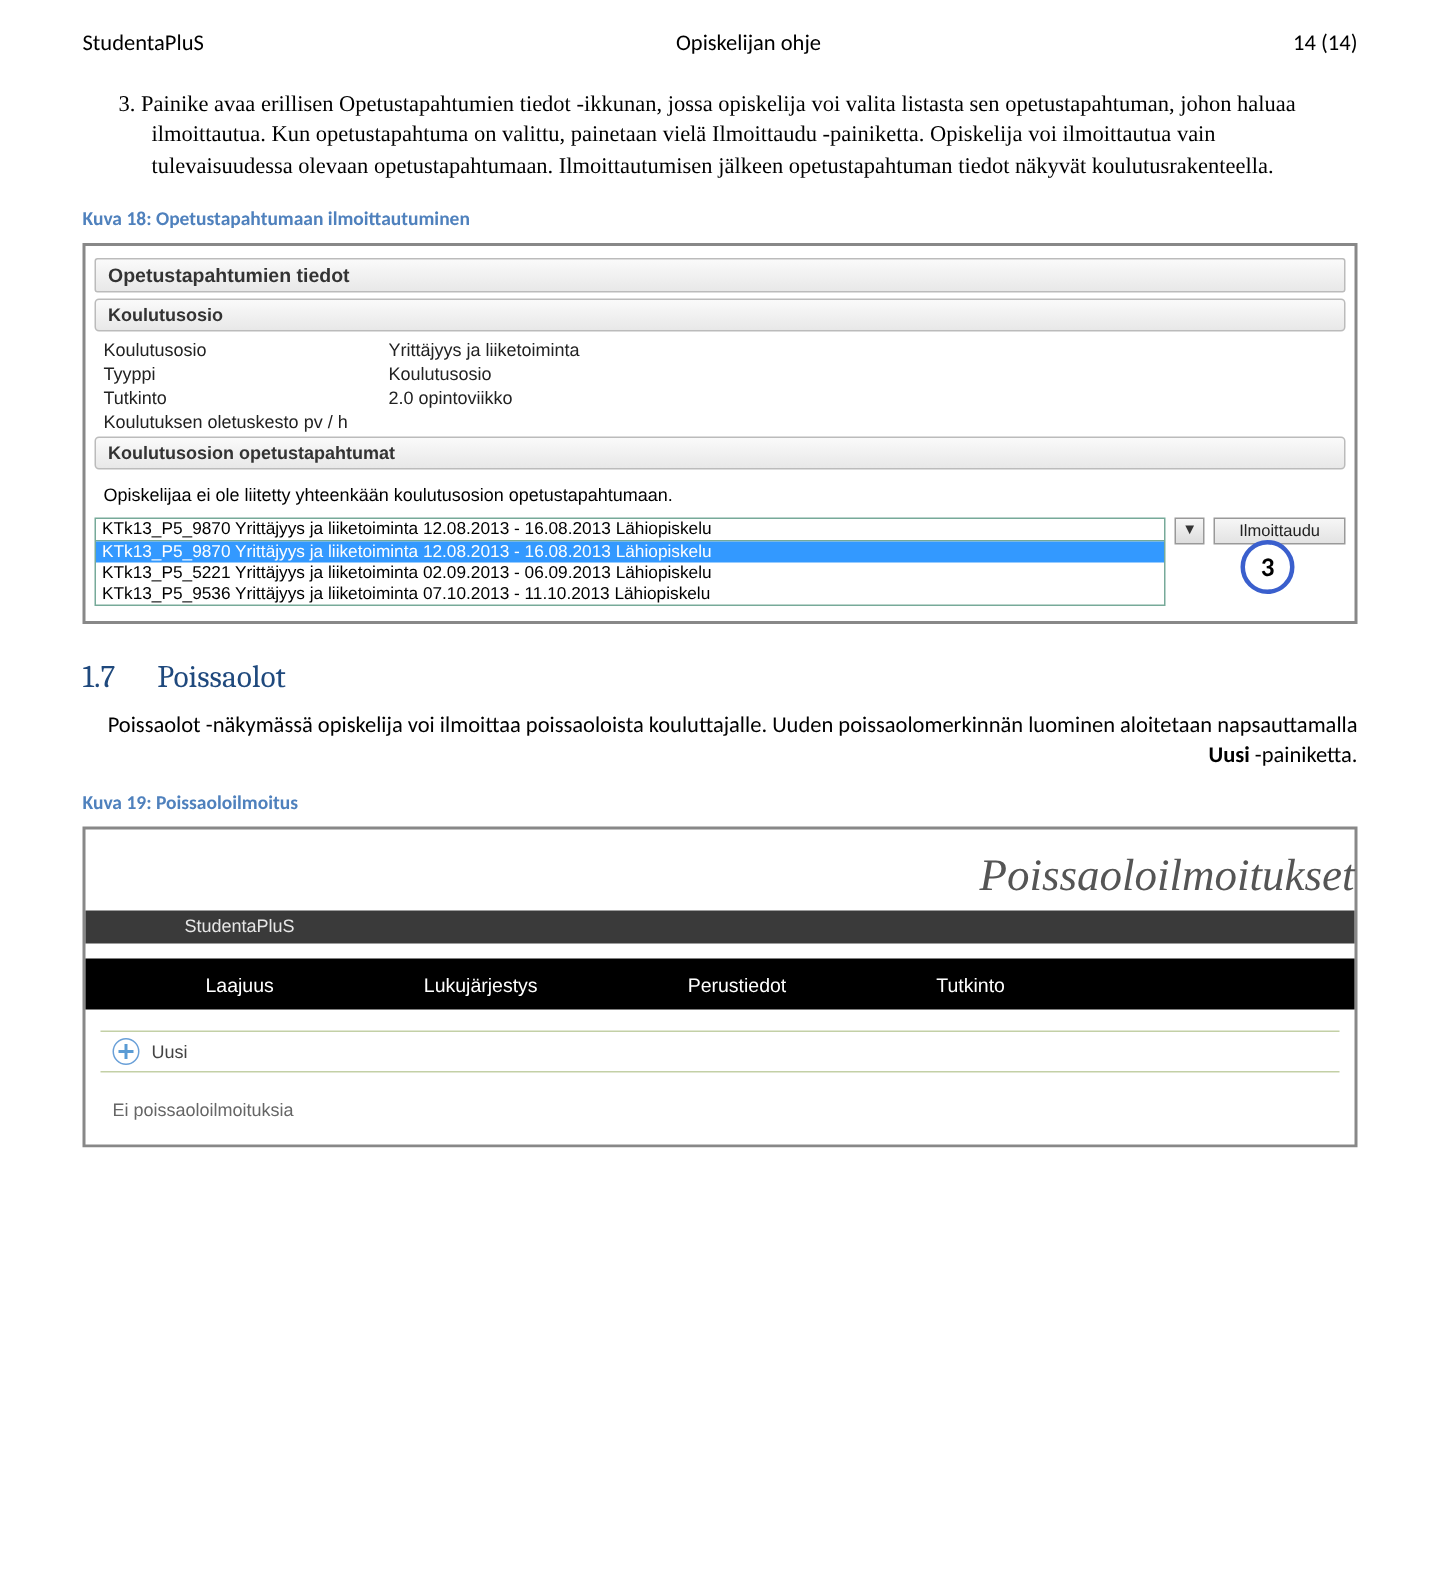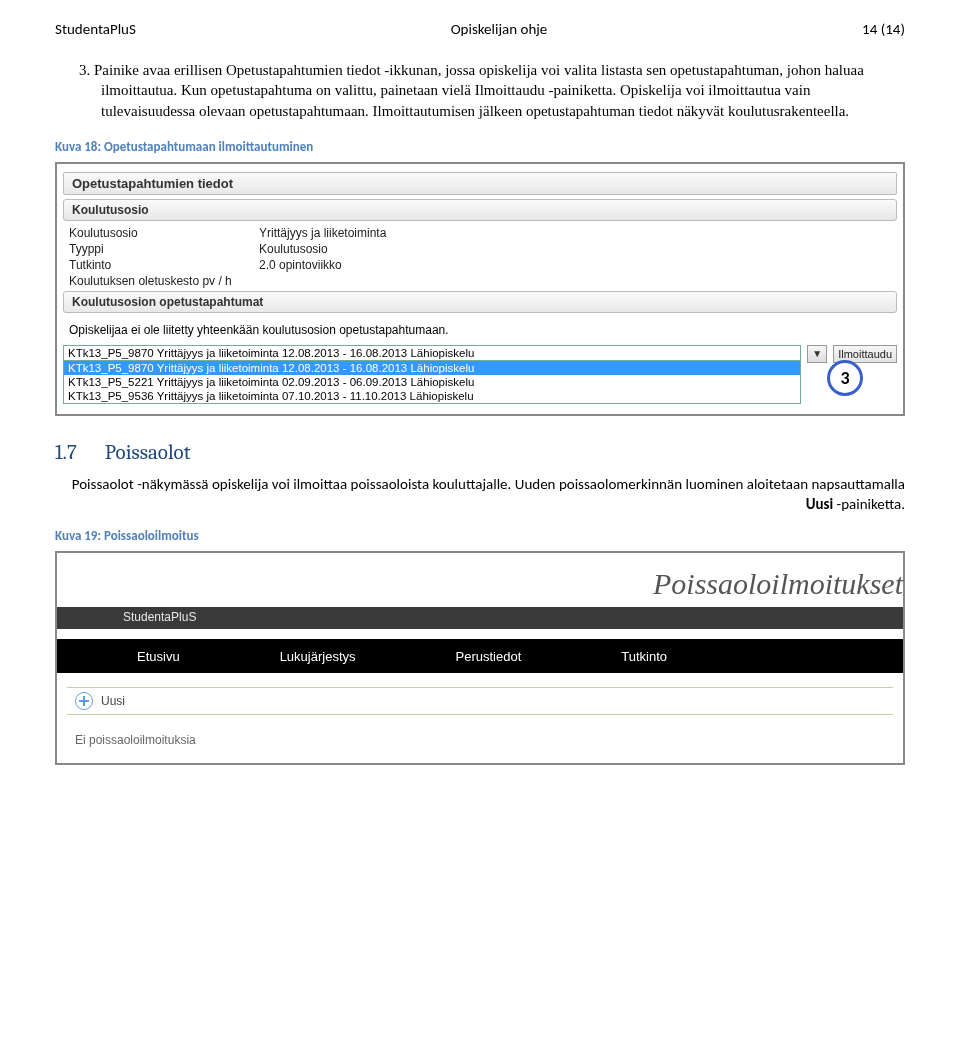--- a/index.html
+++ b/index.html
@@ -32,21 +32,21 @@
   .sel-box { flex: 1; border: 1px solid #7a9; font-size: 11.5px; background: #fff; }
   .sel-cur { border-bottom: 1px solid #7a9; padding: 1px 4px; background: #fff; }
   .sel-row { padding: 1px 4px; }
   .sel-row.hl { background: #3399ff; color: #fff; }
   .drop-arrow {
     width: 20px; height: 18px; border: 1px solid #999; background: linear-gradient(#f6f6f6,#ddd);
     text-align: center; font-size: 10px; line-height: 16px; color: #333;
   }
   .ilm-btn {
     border: 1px solid #999; background: linear-gradient(#f6f6f6,#e3e3e3);
-    font-size: 11px; padding: 1px 4px; height: 18px; color: #222;
+    font-size: 11px; padding: 1px 16px; height: 18px; color: #222;
   }
   .badge {
     position: absolute; right: 40px; bottom: 18px;
     width: 36px; height: 36px; border-radius: 50%;
     background: #fff; border: 3px solid #3a5fcd; color: #000;
     font-weight: bold; font-size: 18px; text-align: center; line-height: 30px;
     font-family: Calibri, Arial, sans-serif;
   }
   .h2 { color: #1f497d; font-family: Cambria, Georgia, serif; font-size: 21px; margin: 10px 0 10px 0; }
   .h2 .num { margin-right: 28px; }
@@ -145,21 +145,21 @@
 <div class="para">
   <span>Poissaolot -näkymässä opiskelija voi ilmoittaa poissaoloista kouluttajalle. Uuden poissaolomerkinnän luominen aloitetaan napsauttamalla </span><span class="bold">Uusi</span><span> -painiketta.</span>
 </div>
 
 <div class="caption">Kuva 19: Poissaoloilmoitus</div>
 
 <div class="panel2">
   <div class="big-title">Poissaoloilmoitukset</div>
   <div class="sub-bar">StudentaPluS</div>
   <div class="navbar">
-    <div class="nav-item">Etusivu</div>
+    <div class="nav-item">Laajuus</div>
     <div class="nav-item">Lukujärjestys</div>
     <div class="nav-item">Perustiedot</div>
     <div class="nav-item">Tutkinto</div>
   </div>
   <div class="add-row">
     <span class="plus-icon"></span>
     <span>Uusi</span>
   </div>
   <div class="empty-msg">Ei poissaoloilmoituksia</div>
 </div>

